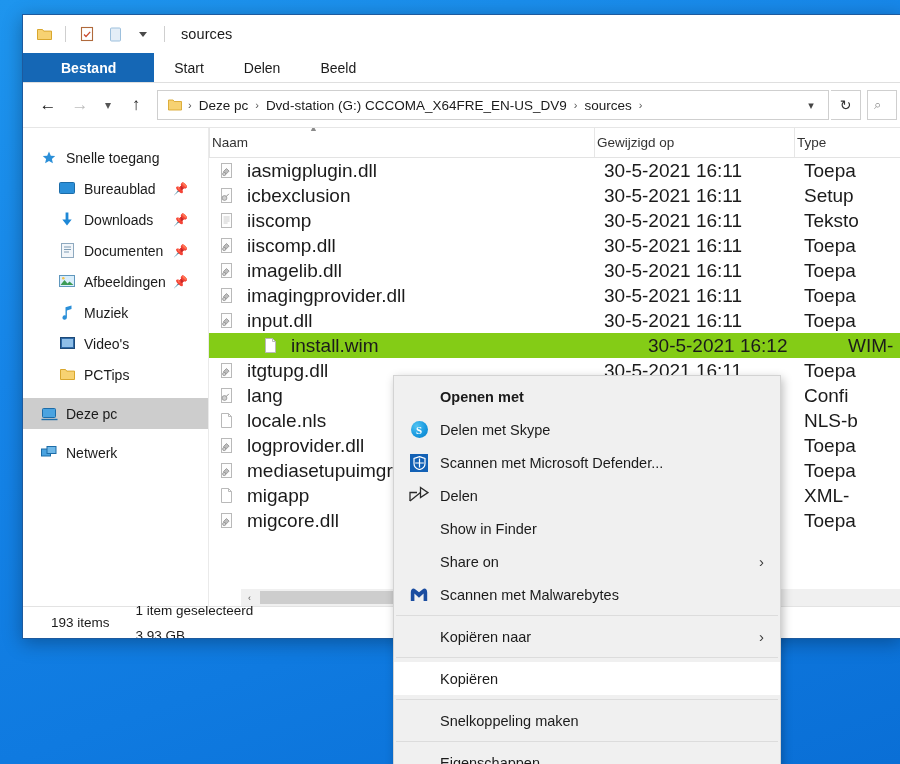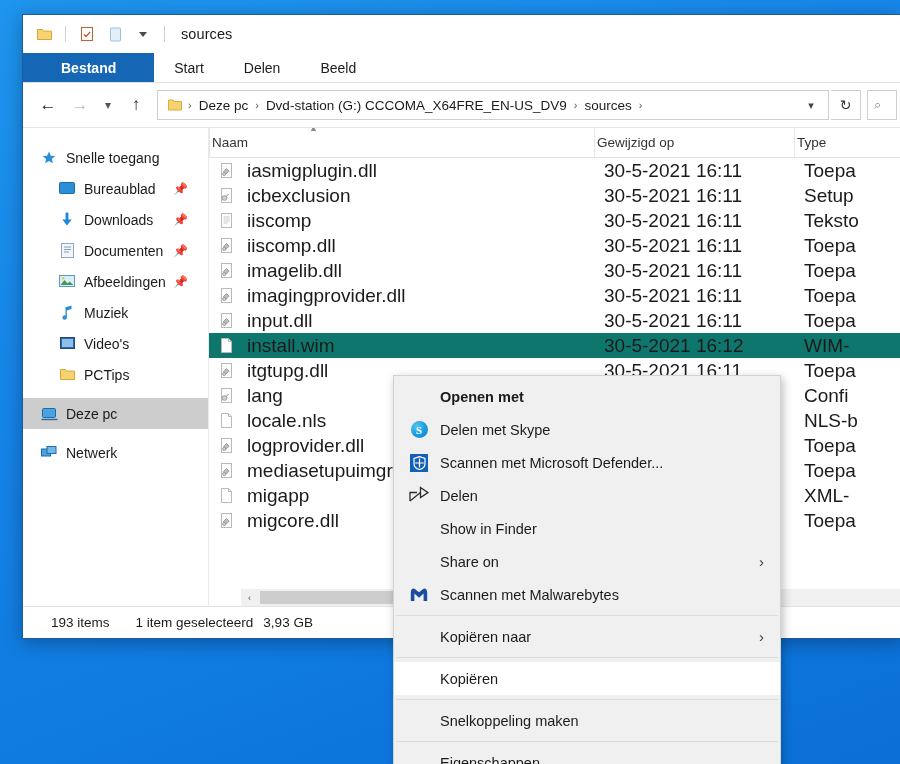--- a/index.html
+++ b/index.html
@@ -201,21 +201,21 @@
     font-size: 9px; color: #8a8a8a;
   }
 
   .file-row {
     height: 25px;
     display: flex;
     align-items: center;
     font-size: 19px;
     color: #1b1b1b;
   }
-  .file-row.selected { background: #0f766e; }
+  .file-row.selected { background: #84cc16; padding-left: 44px; }
   .cell-name {
     width: 385px; flex: none;
     display: flex; align-items: center;
     padding-left: 10px;
     white-space: nowrap; overflow: hidden;
   }
   .cell-date { width: 200px; flex: none; padding-left: 10px; white-space: nowrap; }
   .cell-type { flex: 1; padding-left: 10px; white-space: nowrap; overflow: hidden; }
   .file-ico { width: 20px; margin-right: 8px; flex: none; display:flex; align-items:center; }
 
@@ -246,21 +246,21 @@
     height: 32px;
     background: #ffffff;
     border-top: 1px solid #e3e3e3;
     display: flex;
     align-items: center;
     padding-left: 28px;
     gap: 26px;
     font-size: 13.5px;
     color: #1b1b1b;
   }
-  #status-sel { display: flex; gap: 10px; }
+  #status-sel { display: flex; gap: 10px; flex-direction: column; }
 
   
   #context-menu {
     position: absolute;
     left: 393px; top: 375px;
     width: 388px;
     background: #f0f0f0;
     border: 1px solid #d3d3d3;
     box-shadow: 2px 3px 9px rgba(0,0,0,0.26);
     padding: 5px 0 4px 0;

